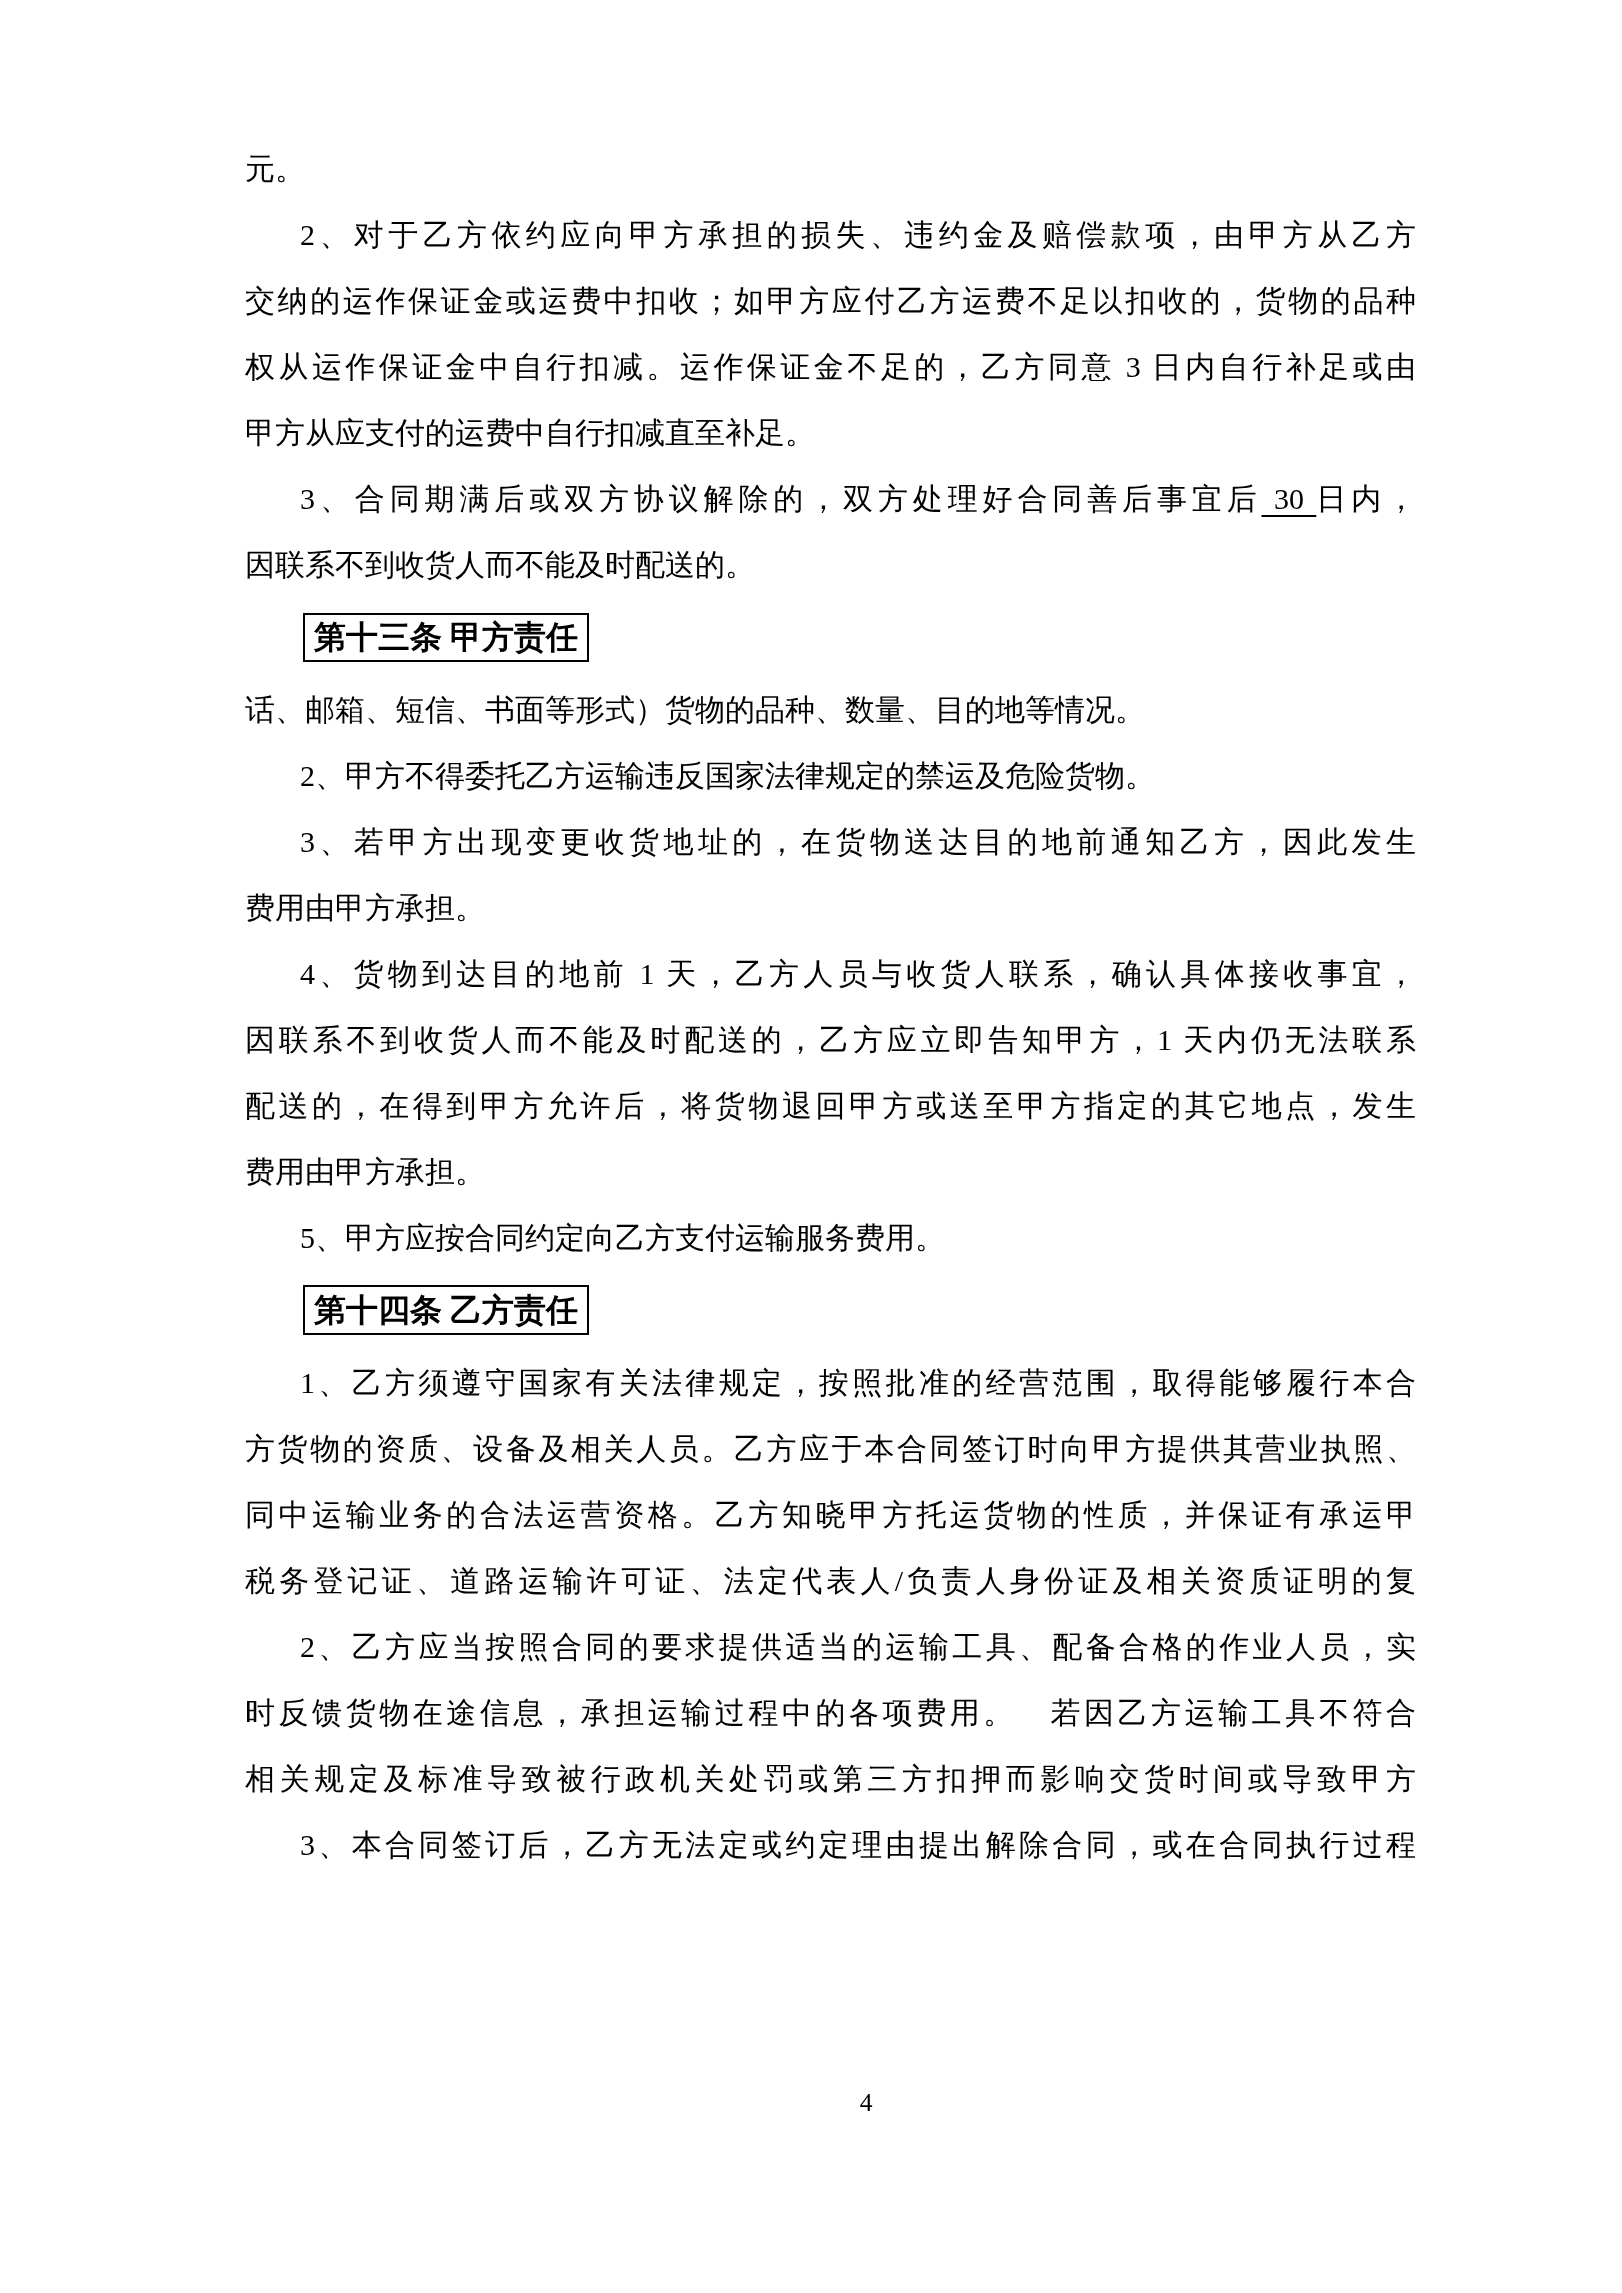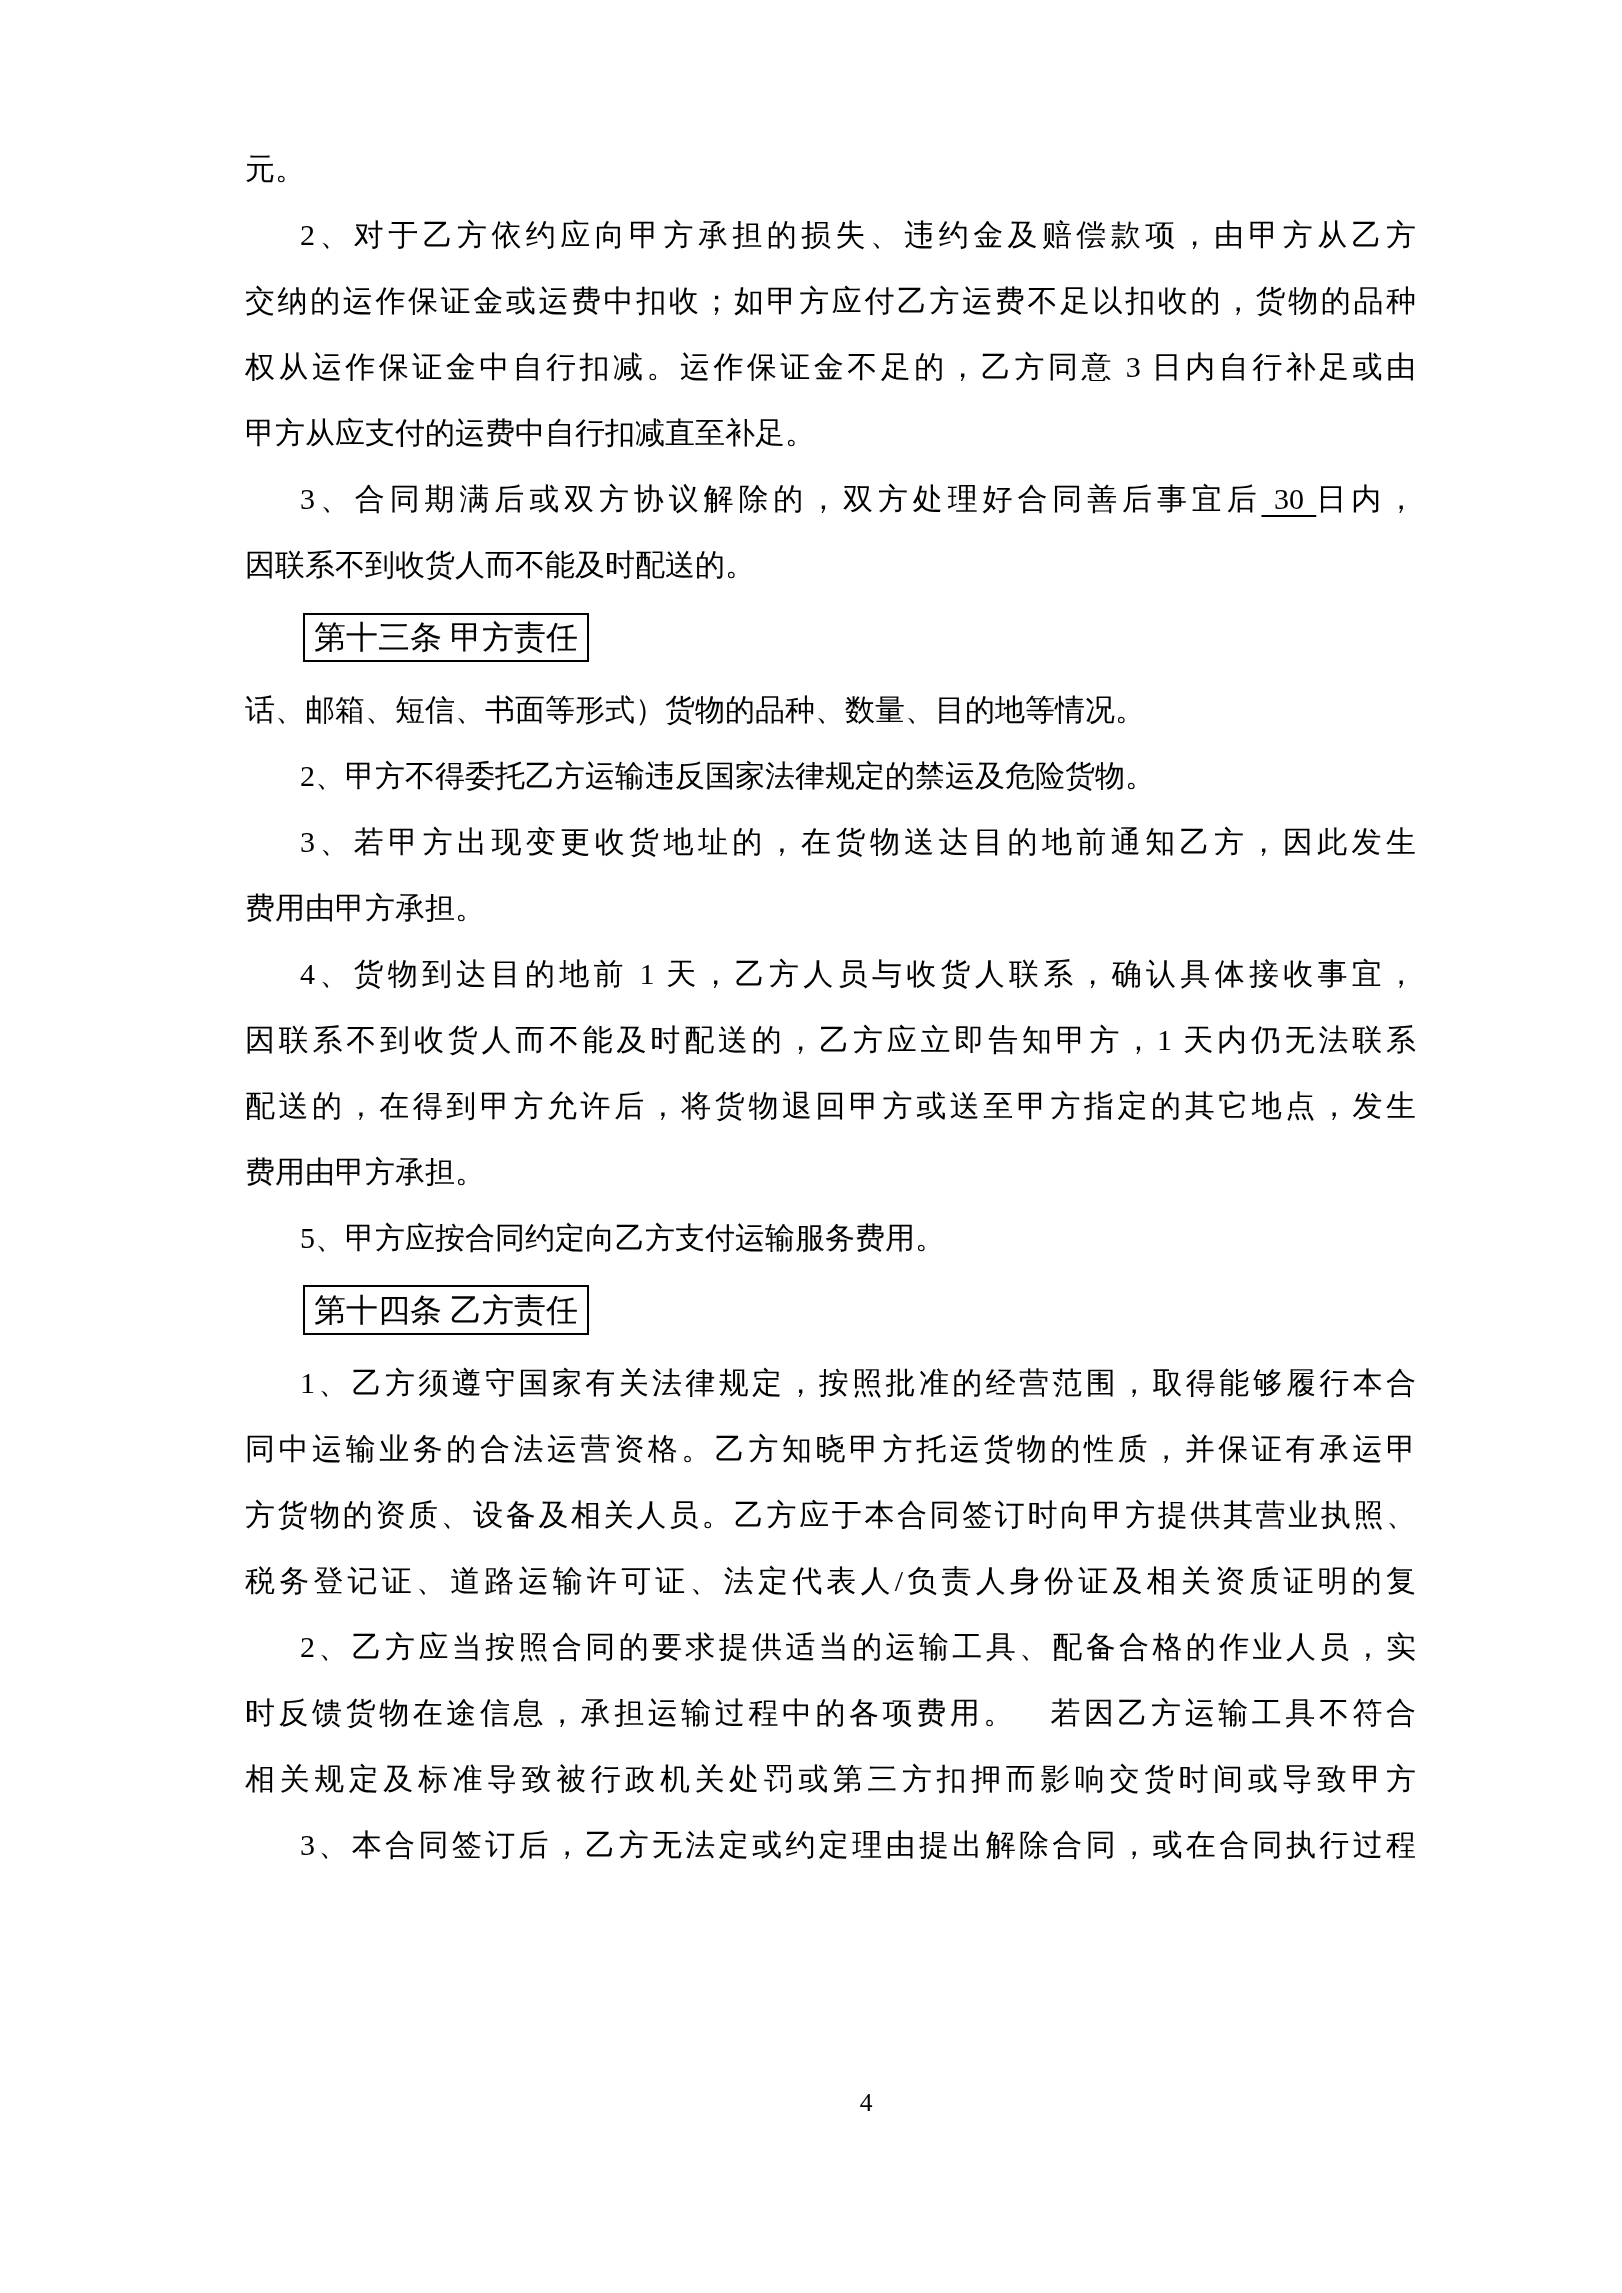--- a/index.html
+++ b/index.html
@@ -36,21 +36,21 @@
   }
   .heading-row {
     height: 66px;
     margin: 6.4px 0;
     display: flex;
     align-items: center;
   }
   .heading-box {
     display: inline-block;
     border: 2.7px solid #000000;
-    font-weight: normal;
+    font-weight: bold;
     font-size: 32px;
     line-height: 44px;
     padding: 0.9px 9px;
     margin-left: 58px;
     white-space: nowrap;
   }
   .u {
     text-decoration: underline;
     text-underline-offset: 6.4px;
     text-decoration-thickness: 1.8px;
@@ -86,22 +86,22 @@
       <div class="line"><span>费用由甲方承担。</span></div>
       <div class="line indent justify"><span>4、货物到达目的地前 1 天，乙方人员与收货人联系，确认具体接收事宜，</span></div>
       <div class="line justify"><span>因联系不到收货人而不能及时配送的，乙方应立即告知甲方，1 天内仍无法联系</span></div>
       <div class="line justify"><span>配送的，在得到甲方允许后，将货物退回甲方或送至甲方指定的其它地点，发生</span></div>
       <div class="line"><span>费用由甲方承担。</span></div>
       <div class="line indent"><span>5、甲方应按合同约定向乙方支付运输服务费用。</span></div>
       <div class="heading-row">
         <span class="heading-box">第十四条 乙方责任</span>
       </div>
       <div class="line indent justify"><span>1、乙方须遵守国家有关法律规定，按照批准的经营范围，取得能够履行本合</span></div>
+      <div class="line justify"><span>方货物的资质、设备及相关人员。乙方应于本合同签订时向甲方提供其营业执照、</span></div>
       <div class="line justify"><span>同中运输业务的合法运营资格。乙方知晓甲方托运货物的性质，并保证有承运甲</span></div>
-      <div class="line justify"><span>方货物的资质、设备及相关人员。乙方应于本合同签订时向甲方提供其营业执照、</span></div>
       <div class="line justify"><span>税务登记证、道路运输许可证、法定代表人/负责人身份证及相关资质证明的复</span></div>
       <div class="line indent justify"><span>2、乙方应当按照合同的要求提供适当的运输工具、配备合格的作业人员，实</span></div>
       <div class="line justify"><span>时反馈货物在途信息，承担运输过程中的各项费用。　若因乙方运输工具不符合</span></div>
       <div class="line justify"><span>相关规定及标准导致被行政机关处罚或第三方扣押而影响交货时间或导致甲方</span></div>
       <div class="line indent justify"><span>3、本合同签订后，乙方无法定或约定理由提出解除合同，或在合同执行过程</span></div>
     </div>
   <div class="footer">4</div>
 </div>
 
 

